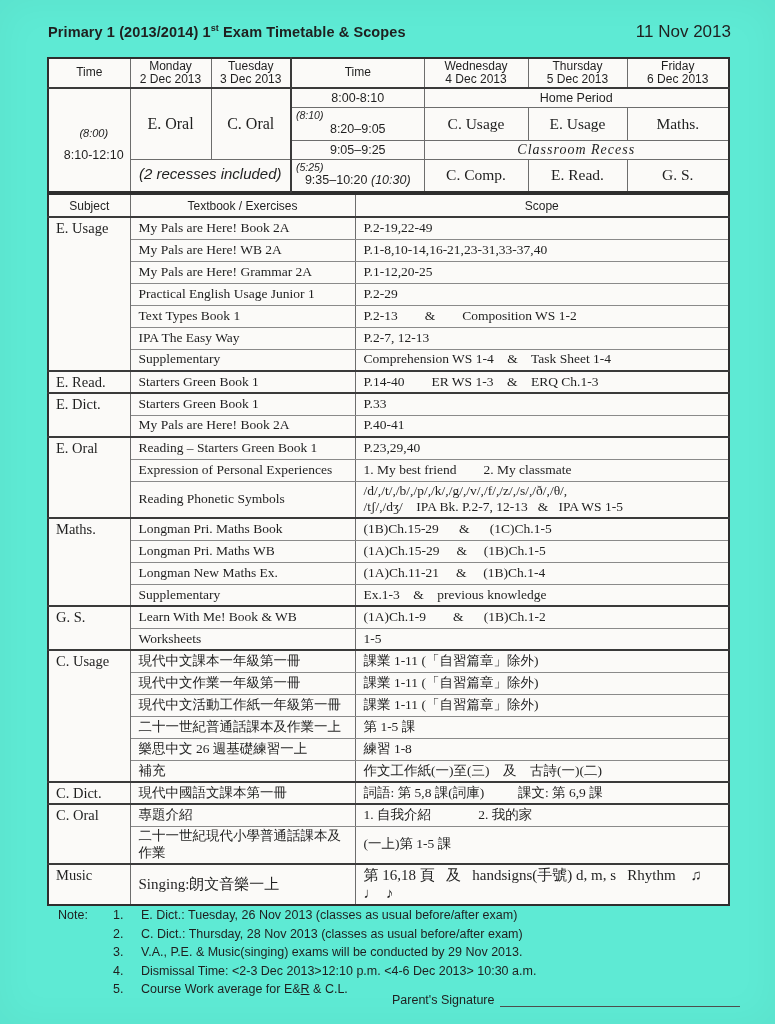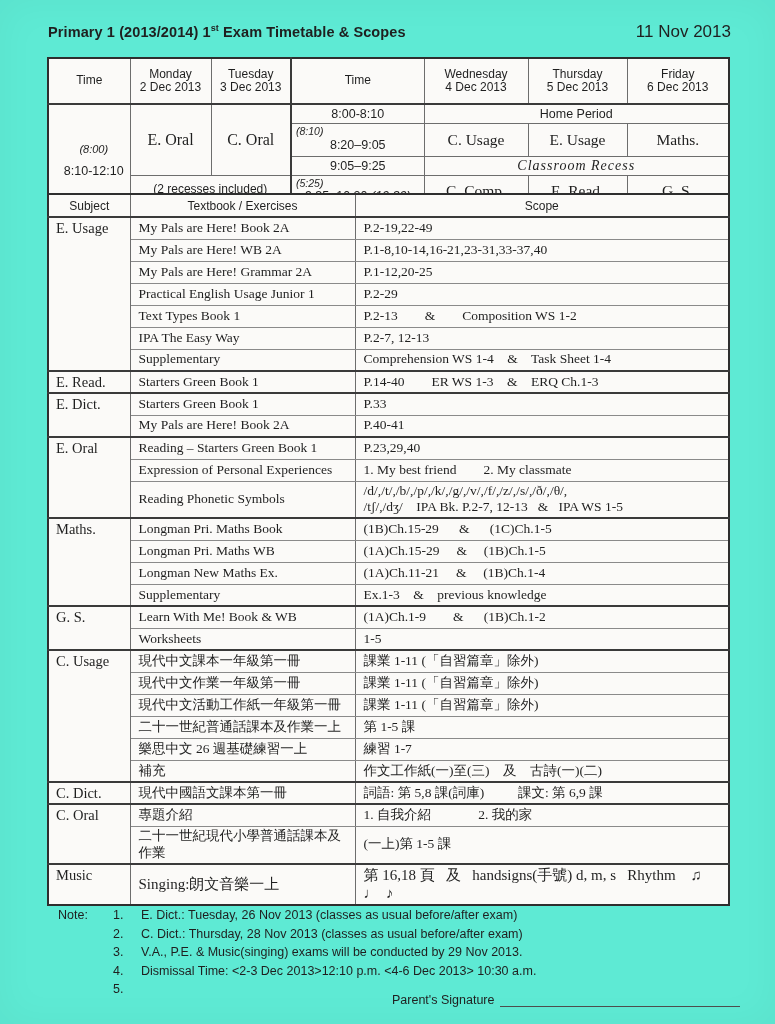--- a/index.html
+++ b/index.html
@@ -21,37 +21,37 @@
   .doc-date  { font-size:17px; }
 
   
   table { border-collapse:collapse; table-layout:fixed; background:#fbfaf8; }
   td { border:1px solid #6d6d6d; overflow:hidden; }
 
   
   .timetable { position:absolute; left:47px; top:57px; width:681px;
                border:2px solid #2e2e2e; }
   .timetable td { text-align:center; vertical-align:middle; }
-  .timetable tr.thead td { height:46px; font-size:12px; line-height:13.5px;
+  .timetable tr.thead td { height:30px; font-size:12px; line-height:13.5px;
                border-bottom:2px solid #3a3a3a; }
   .lsep { border-left:2px solid #3a3a3a; }
   .row-s td { height:19px; }
   .row-l td { height:33px; }
   .tm { font-size:12.5px; }
   .timecell { vertical-align:top; text-align:left; padding:9px 0 0 9px; }
   .timecell .start-note { font-style:italic; font-size:11px; margin-bottom:9px; }
   .timecell .tspan { font-size:12.5px; }
   .examcell { font-family:"Liberation Serif","DejaVu Serif",serif; font-size:16px; }
   .examcell-sm { font-family:"Liberation Serif","DejaVu Serif",serif; font-size:15.5px; }
   .pre-note-cell { position:relative; padding-top:10px; font-size:12.5px; }
   .pre-note { position:absolute; top:1px; left:4px; font-style:italic; font-size:10.5px; }
   .home-period { font-size:12.5px; }
   .recess { font-family:"Liberation Serif","DejaVu Serif",serif;
             font-style:italic; font-size:14px; letter-spacing:1px; }
-  .recess-note { font-size:12px; vertical-align:bottom;
+  .recess-note { font-style:italic; font-size:15px; vertical-align:bottom;
                  padding-bottom:4px; }
   .time-end { font-style:italic; }
 
   
   .subjects { position:absolute; left:47px; top:193px; width:681px;
               border:2px solid #2e2e2e; }
   .subjects tr.thead td { height:23px; text-align:center; font-size:12px;
               border-bottom:2px solid #3a3a3a; }
   .subjects td { vertical-align:middle; }
   .subjects td.subj { vertical-align:top; padding:2px 2px 0 7px;
@@ -268,21 +268,21 @@
         <tr>
           <td class="book">現代中文活動工作紙一年級第一冊</td>
           <td class="scope">課業 1-11 (「自習篇章」除外)</td>
         </tr>
         <tr>
           <td class="book">二十一世紀普通話課本及作業一上</td>
           <td class="scope">第 1-5 課</td>
         </tr>
         <tr>
           <td class="book">樂思中文 26 週基礎練習一上</td>
-          <td class="scope">練習 1-7</td>
+          <td class="scope">練習 1-8</td>
         </tr>
         <tr>
           <td class="book">補充</td>
           <td class="scope">作文工作紙(一)至(三)    及    古詩(一)(二)</td>
         </tr>
         <tr class="group-start">
           <td class="subj" rowspan="1">C. Dict.</td>
           <td class="book">現代中國語文課本第一冊</td>
           <td class="scope">詞語: 第 5,8 課(詞庫)          課文: 第 6,9 課</td>
         </tr>
@@ -320,20 +320,21 @@
       <span>V.A., P.E. &amp; Music(singing) exams will be conducted by 29 Nov 2013.</span>
     </div>
     <div class="note-row">
       <span class="note-label"></span>
       <span class="note-num">4.</span>
       <span>Dismissal Time:   &lt;2-3 Dec 2013&gt;12:10 p.m.    &lt;4-6 Dec 2013&gt; 10:30 a.m.</span>
     </div>
     <div class="note-row">
       <span class="note-label"></span>
       <span class="note-num">5.</span>
+      <span><span>Course Work average for E&amp;</span><span class="note-u">R</span><span> &amp; C.L.</span></span>
     </div>
   </div>
 
   <div class="signature">
     <span>Parent's Signature</span>
     <span class="sig-line"></span>
   </div>
 
 </div>
 

